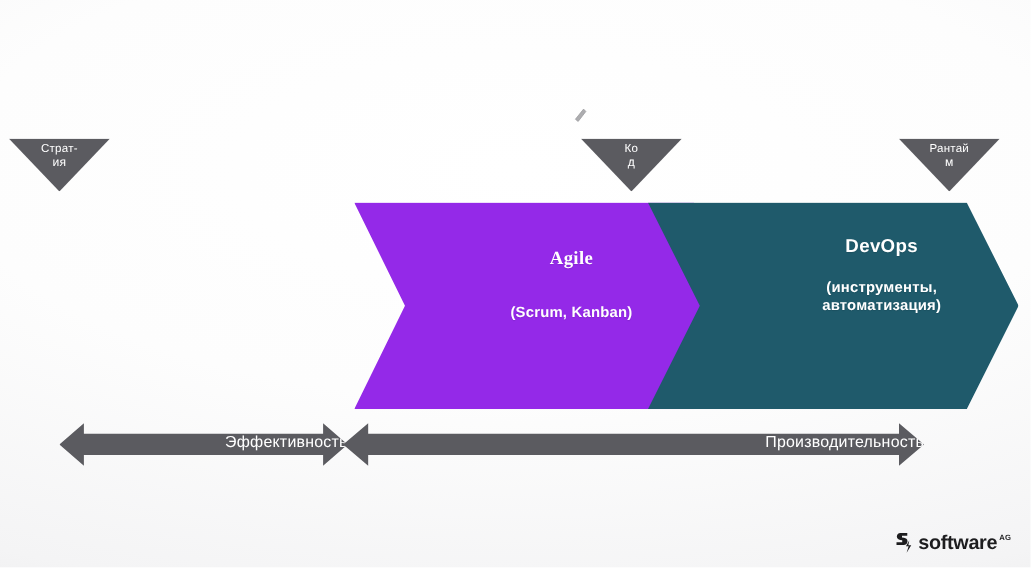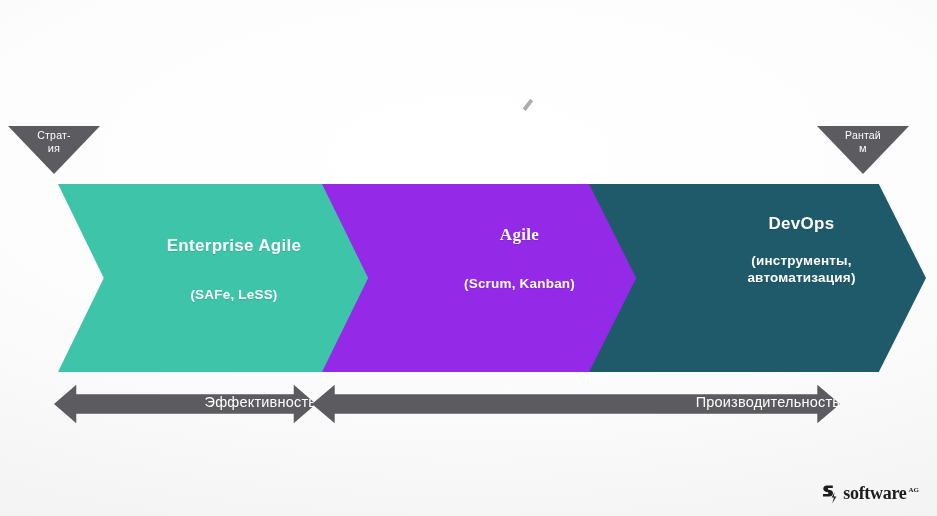--- a/index.html
+++ b/index.html
@@ -196,24 +196,23 @@
     height: 15px;
     opacity: 0.55;
   }
 
   
   #logo {
     position: absolute;
     right: 18px;
     bottom: 12px;
     display: flex;
-    align-items: flex-end;
+    align-items: center;
     gap: 5px;
     color: #1d1d1f;
-    font-family: Liberation Serif, serif;
   }
   #logo .mark {
     display: block;
     width: 16px;
     height: 19px;
   }
   #logo .wordmark {
     font-size: 18px;
     font-weight: bold;
     letter-spacing: -0.3px;
@@ -236,39 +235,42 @@
 
   <div class="stage-marker" id="marker-0">
     <div class="tri"></div>
     <div class="lbl">
       <span>Страт-</span>
       <span class="l2">ия</span>
     </div>
   </div>
 
 
+  <div class="stage-marker" id="marker-2">
+    <div class="tri"></div>
+    <div class="lbl">
+      <span>Ко</span>
+      <span class="l2">д</span>
+    </div>
+  </div>
 
   <div class="stage-marker" id="marker-3">
     <div class="tri"></div>
     <div class="lbl">
       <span>Рантай</span>
       <span class="l2">м</span>
     </div>
   </div>
 
   <svg id="cursor-artifact" viewBox="0 0 13 15">
     <path d="M9.5 1.2 L11.6 3.3 L4.6 12.4 L2.1 10.4 Z" fill="#6b6b70" stroke="#4a4a50" stroke-width="0.7"></path>
   </svg>
 
   <div id="chevron-band">
 
-    <div class="chev" id="chev-0">
-      <div class="chev-title">Enterprise Agile</div>
-      <div class="chev-sub">(SAFe, LeSS)</div>
-    </div>
 
     <div class="chev" id="chev-1">
       <div class="chev-title">Agile</div>
       <div class="chev-sub">(Scrum, Kanban)</div>
     </div>
 
     <div class="chev" id="chev-2">
       <div class="chev-title">DevOps</div>
       <div class="chev-sub">
         <span>(инструменты,</span><br>

